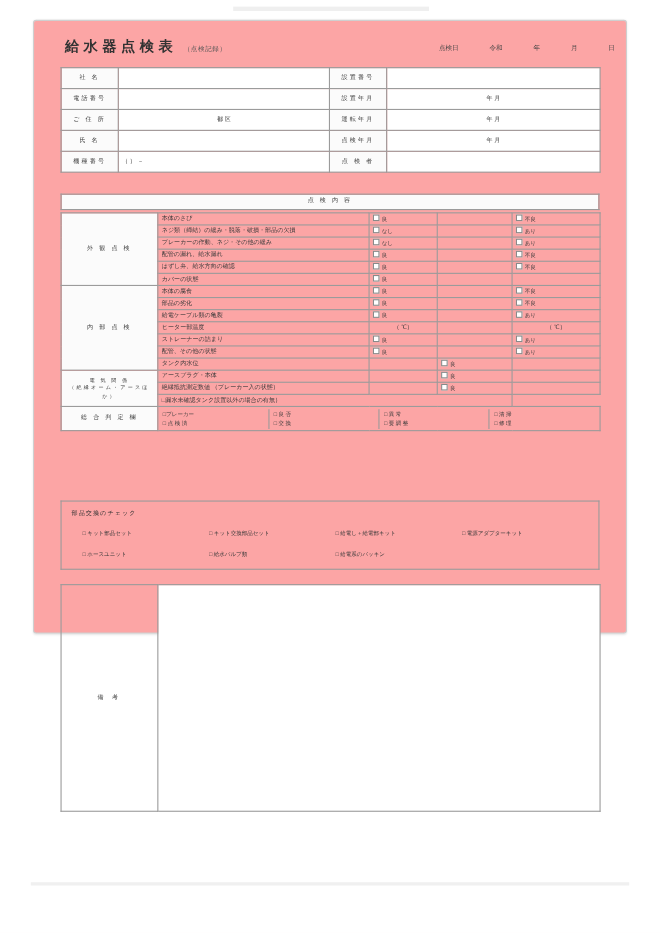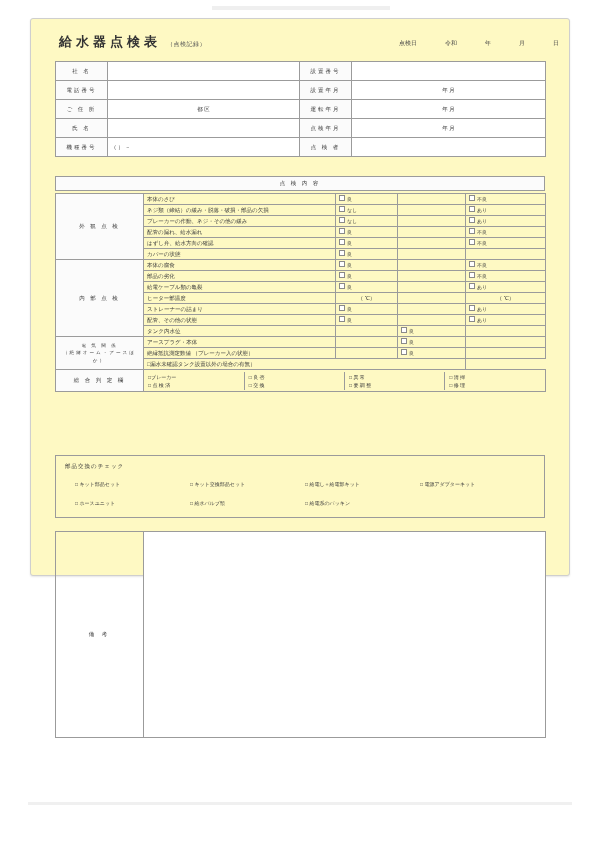--- a/index.html
+++ b/index.html
@@ -16,21 +16,21 @@
     height: 848px;
     background: #ffffff;
     overflow: hidden;
   }
   .sheet {
     position: absolute;
     left: 30px;
     top: 18px;
     width: 540px;
     height: 558px;
-    background: #fef9c3;
+    background: #fca5a5;
     border: 1px solid #cfcfcf;
     border-radius: 3px;
     box-shadow: 0 1px 2px rgba(0,0,0,0.10);
     box-sizing: border-box;
   }
   .top-strip {
     position: absolute;
     left: 212px;
     top: 6px;
     width: 178px;

